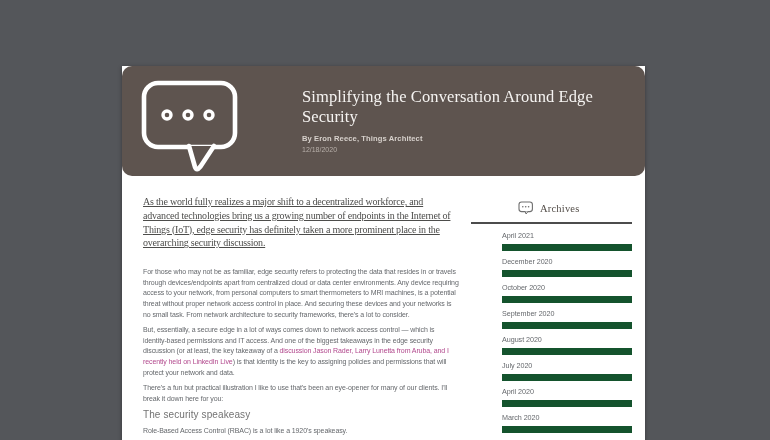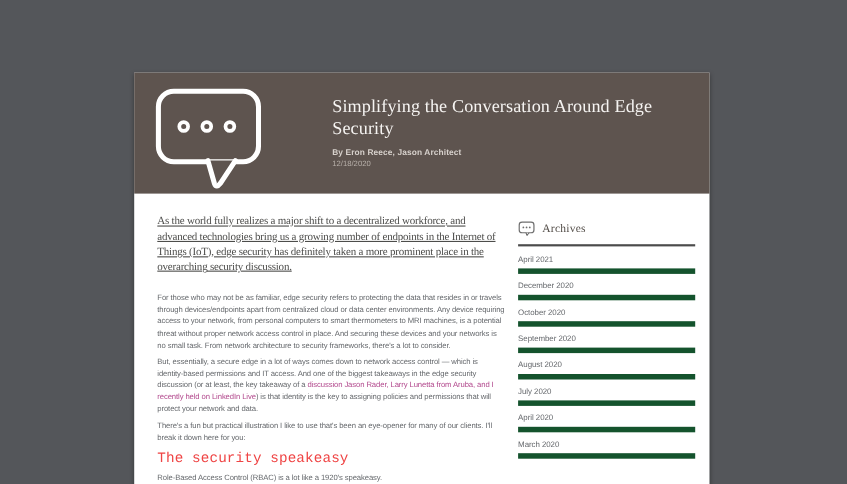--- a/index.html
+++ b/index.html
@@ -18,20 +18,21 @@
     width: 523px; height: 400px;
     background: #ffffff;
     box-shadow: 0 1px 4px rgba(0,0,0,0.35);
   }
 
   
   .hero {
     position: relative;
     width: 100%; height: 110px;
     background: #5e544f;
+    border-radius: 10px;
   }
   .hero-bubble { position: absolute; left: 19px; top: 14px; }
   .hero-text { position: absolute; left: 180px; top: 21px; width: 330px; }
   .hero-title {
     font-family: "Liberation Serif", serif;
     font-weight: 400;
     font-size: 16.5px;
     line-height: 20px;
     color: #f6f4f2;
     letter-spacing: 0.1px;
@@ -71,68 +72,69 @@
     letter-spacing: -0.1px;
     color: #65686c;
     margin-bottom: 5px;
   }
   .p-small a, .inline-link {
     color: #b2498d;
     text-decoration: none;
     cursor: pointer;
   }
   .section-h {
-    font-family: Liberation Mono, monospace;
+    font-family: Liberation Sans, sans-serif;
     font-weight: 400;
-    font-size: 13px;
-    color: #ef4444;
+    font-size: 10px;
+    color: #737373;
     letter-spacing: 0.1px;
     margin: 4px 0 6px 0;
   }
 
   
   .sidebar { flex: 1; margin-top: 6px; }
-  .arch-head { display: flex; align-items: center; margin-bottom: 7px; }
+  .arch-head { display: flex; align-items: center; margin-bottom: 7px; margin-left: 47px; }
   .arch-icon { margin-right: 6px; display: inline-flex; }
   .arch-label {
     font-family: "Liberation Serif", serif;
     font-size: 10.5px;
     color: #524c47;
     letter-spacing: 0.2px;
   }
   .arch-rule { border: none; border-top: 2px solid #4c4c4c; margin-bottom: 1px; }
   .arch-list { list-style: none; }
   .arch-list li {
     font-size: 7.2px;
     color: #65686c;
     letter-spacing: -0.05px;
     padding: 5.5px 0 4.5px 0;
-    border-bottom: 5px solid #14532d;
+    border-bottom: 7px solid #14532d;
     cursor: pointer;
+    margin-left: 31px;
   }
 </style>
 </head>
 <body>
 
 <div class="stage">
   <div class="card">
 
     <div class="hero">
       <span class="hero-bubble">
         <svg width="97" height="92" viewBox="0 0 97 92" fill="none" xmlns="http://www.w3.org/2000/svg">
           <rect x="3" y="3" width="91" height="64" rx="14" stroke="#ffffff" stroke-width="4.6" fill="none"></rect>
           <path d="M48 66 L54 87 Q55.5 91.5 59.5 86.5 L73 66" fill="#5e544f" stroke="#ffffff" stroke-width="4.6" stroke-linejoin="round" stroke-linecap="round"></path>
           <circle cx="26" cy="35" r="4" stroke="#ffffff" stroke-width="3.4" fill="none"></circle>
           <circle cx="47" cy="35" r="4" stroke="#ffffff" stroke-width="3.4" fill="none"></circle>
           <circle cx="68" cy="35" r="4" stroke="#ffffff" stroke-width="3.4" fill="none"></circle>
         </svg>
       </span>
       <div class="hero-text">
         <div class="hero-title">Simplifying the Conversation Around Edge Security</div>
-        <div class="hero-byline">By Eron Reece, Jason Architect</div>
+        <div class="hero-byline">By Eron Reece, Things Architect</div>
         <div class="hero-date">12/18/2020</div>
       </div>
     </div>
 
     <div class="content">
 
       <div class="main">
         <p class="p-lead">As the world fully realizes a major shift to a decentralized workforce, and advanced technologies bring us a growing number of endpoints in the Internet of Things (IoT), edge security has definitely taken a more prominent place in the overarching security discussion.</p>
         <p class="p-small">For those who may not be as familiar, edge security refers to protecting the data that resides in or travels through devices/endpoints apart from centralized cloud or data center environments. Any device requiring access to your network, from personal computers to smart thermometers to MRI machines, is a potential threat without proper network access control in place. And securing these devices and your networks is no small task. From network architecture to security frameworks, there's a lot to consider.</p>
         <p class="p-small"><span>But, essentially, a secure edge in a lot of ways comes down to network access control — which is identity-based permissions and IT access. And one of the biggest takeaways in the edge security discussion (or at least, the key takeaway of a </span><a class="inline-link">discussion Jason Rader, Larry Lunetta from Aruba, and I recently held on LinkedIn Live</a><span>) is that identity is the key to assigning policies and permissions that will protect your network and data.</span></p>

